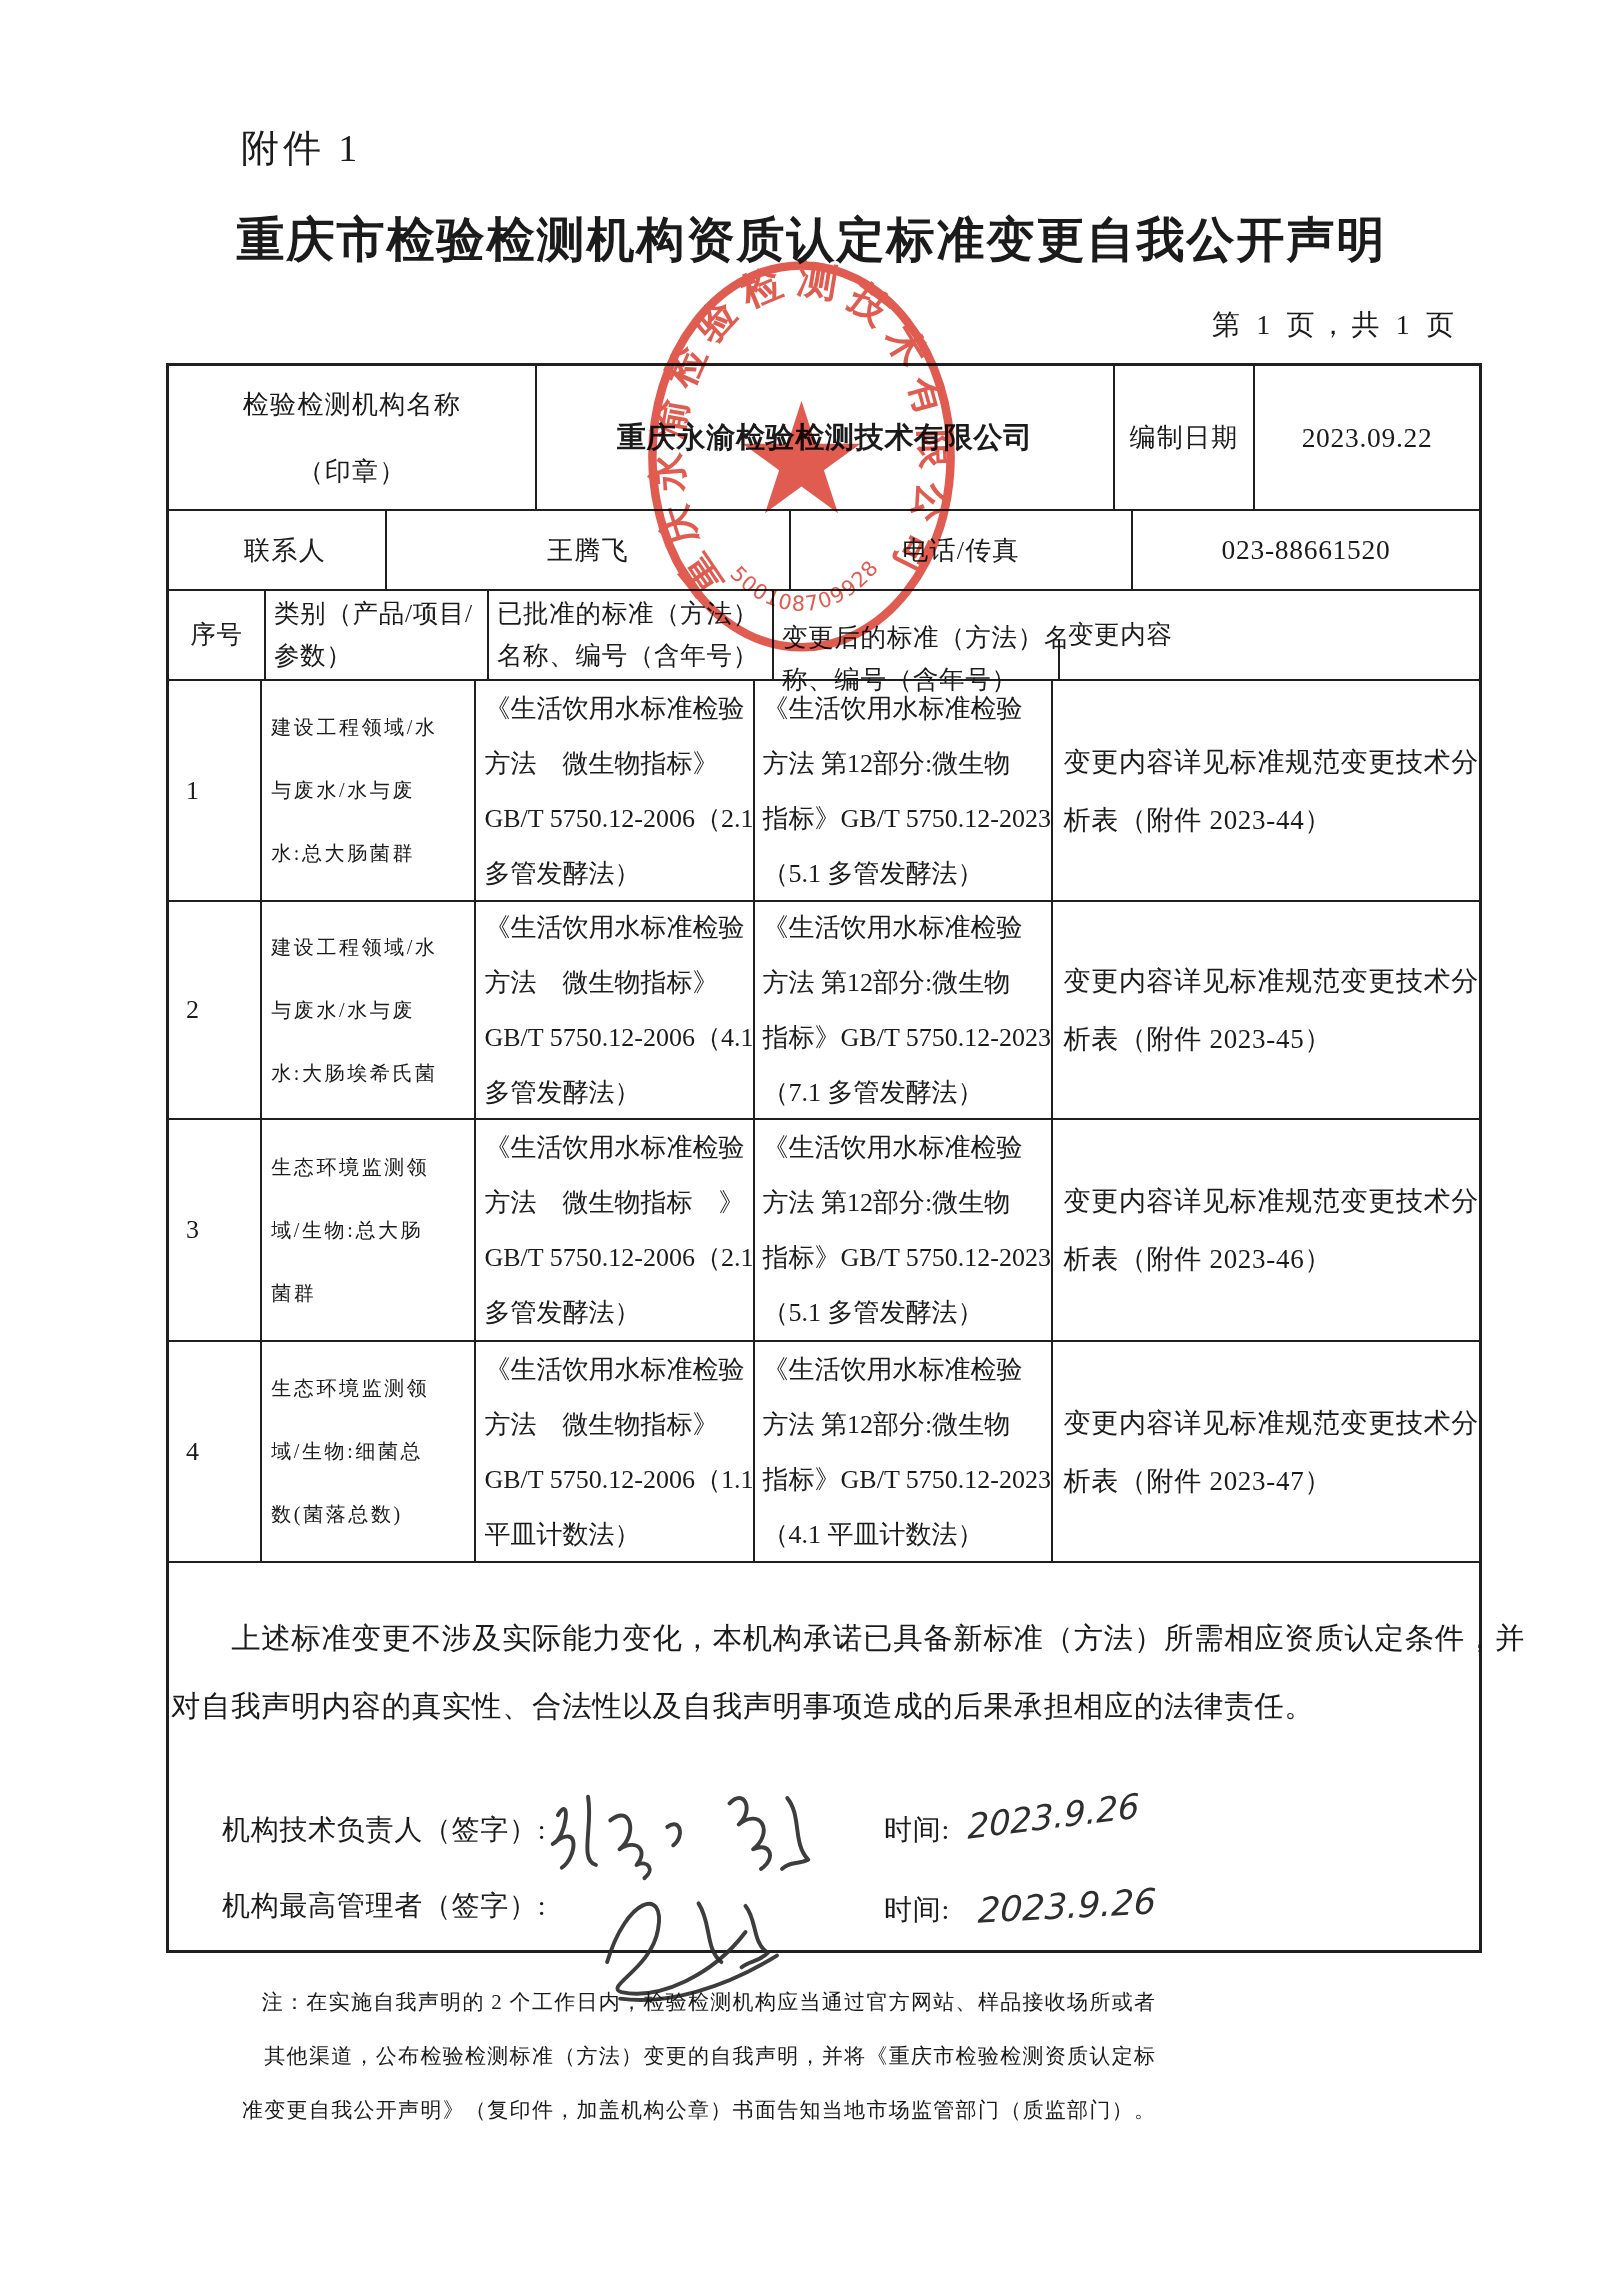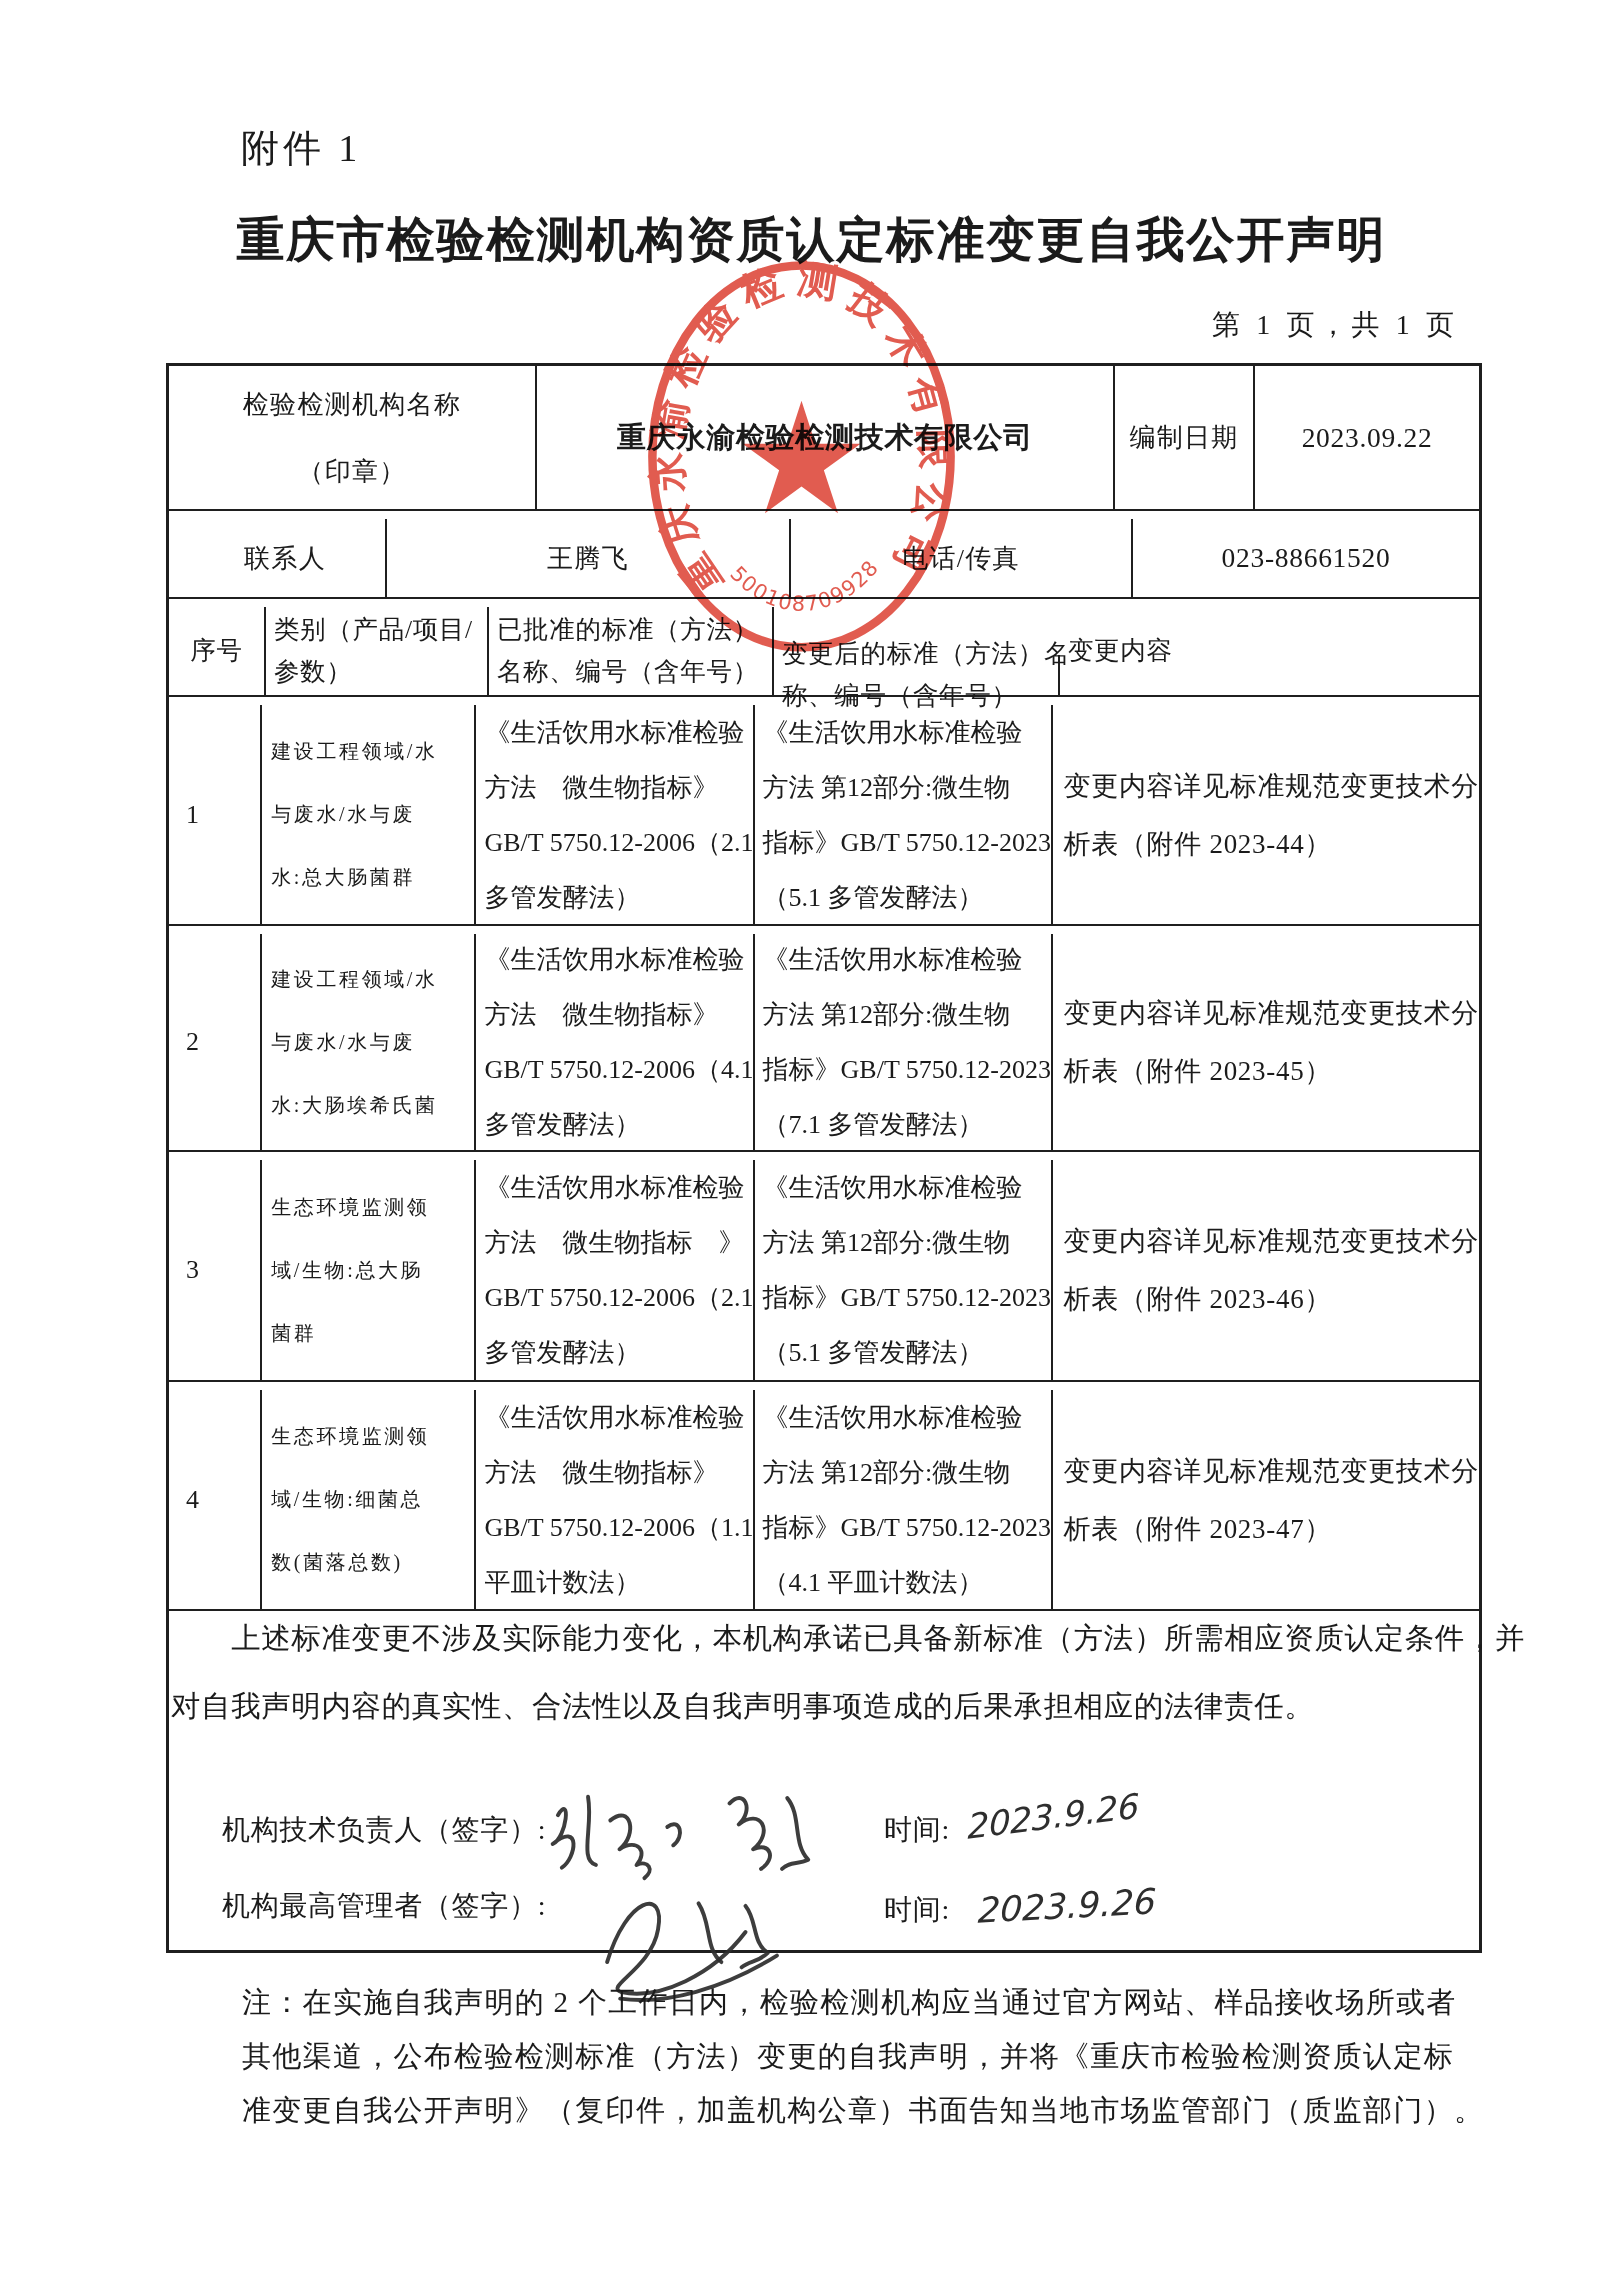--- a/index.html
+++ b/index.html
@@ -8,21 +8,21 @@
     font-family:"Liberation Serif","DejaVu Serif",serif;color:#1b1b1b;overflow:hidden;
   }
   .abs{position:absolute;}
   .pre{white-space:pre;}
   
   .attach{left:241px;top:123px;font-size:38px;letter-spacing:3.9px;}
   .doctitle{left:0;top:208px;width:1623px;text-align:center;font-size:48px;font-weight:bold;letter-spacing:2px;font-family:"Liberation Serif","DejaVu Serif",serif;}
   .pageno{left:1212px;top:306px;font-size:28px;letter-spacing:4.6px;}
   
   .tbl{left:166px;top:363px;width:1316px;height:1590px;border:3.3px solid #1f1f1f;box-sizing:border-box;
-       display:flex;flex-direction:column;gap:8px;}
+       display:flex;flex-direction:column;}
   .trow{display:flex;box-sizing:border-box;border-bottom:2.6px solid #1f1f1f;flex:0 0 auto;}
   .trow.last{border-bottom:none;flex:1 1 auto;}
   .c{box-sizing:border-box;border-right:2px solid #1f1f1f;display:flex;align-items:center;overflow:visible;}
   .c.end{border-right:none;}
   .center{justify-content:center;text-align:center;}
   
   .lbl{font-size:26px;line-height:67px;letter-spacing:1.3px;}
   .orgname{font-size:29px;letter-spacing:0.7px;font-weight:600;}
   .val{font-size:27.5px;letter-spacing:0.7px;}
   
@@ -30,21 +30,21 @@
   
   .idx{font-size:26px;padding-left:17px;}
   .cat{font-size:20px;line-height:63px;letter-spacing:2.6px;padding-left:9.2px;}
   .std{font-size:26px;line-height:55px;padding-left:8.5px;}
   .chg{font-size:26px;line-height:55px;padding-left:7.2px;}
   .cnt{font-size:27px;line-height:58px;letter-spacing:0.7px;padding-left:10.5px;}
   
   .stmt{left:171px;top:1604px;width:1305px;font-size:29.4px;line-height:68px;letter-spacing:0.7px;}
   .siglbl{font-size:28px;letter-spacing:0.7px;}
   .handdate{font-family:"DejaVu Sans",sans-serif;font-style:italic;color:#2e2e2e;}
-  .note{left:242px;top:1975px;font-size:29px;line-height:54px;letter-spacing:1.3px;}
+  .note{left:242px;top:1975px;font-size:21px;line-height:54px;letter-spacing:1.3px;text-align:right;}
   
   .stamp{left:638px;top:247px;width:327px;height:422px;mix-blend-mode:multiply;opacity:0.88;pointer-events:none;}
   .scrawl{pointer-events:none;}
   .scrawl path{fill:none;stroke:#2d2d2d;stroke-width:6;stroke-linecap:round;stroke-linejoin:round;opacity:0.92;}
 </style>
 </head>
 <body>
 
 <div class="page">
 

